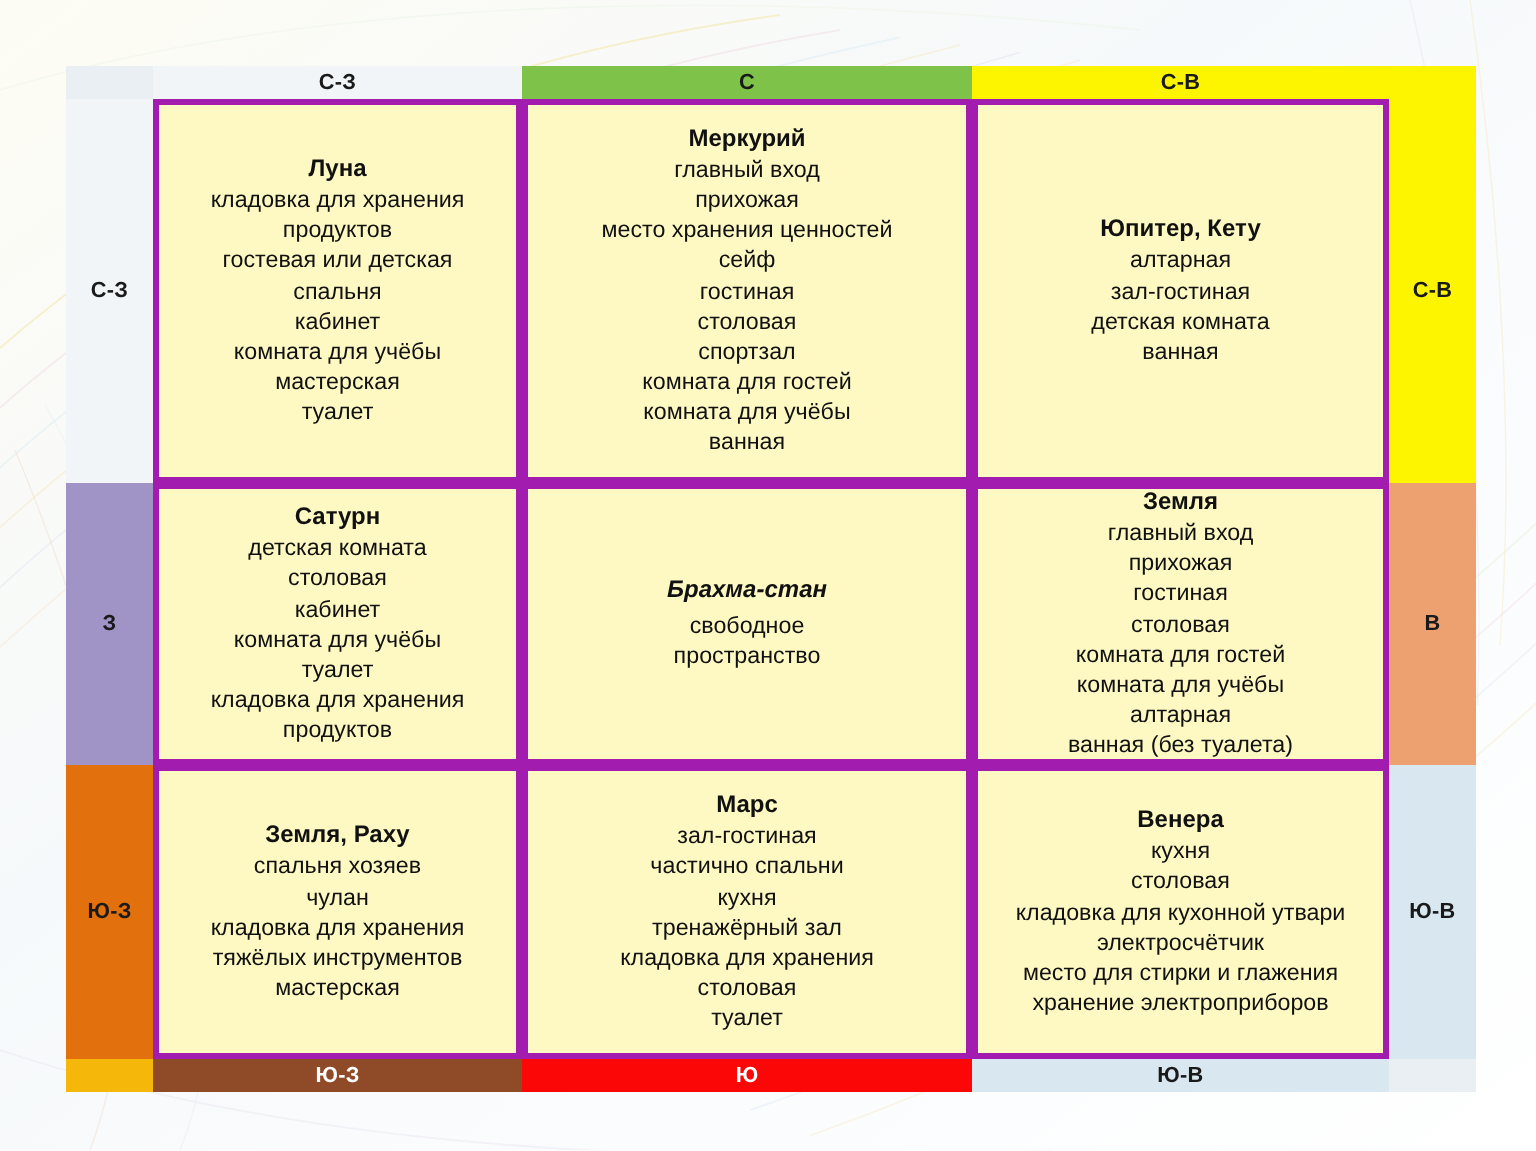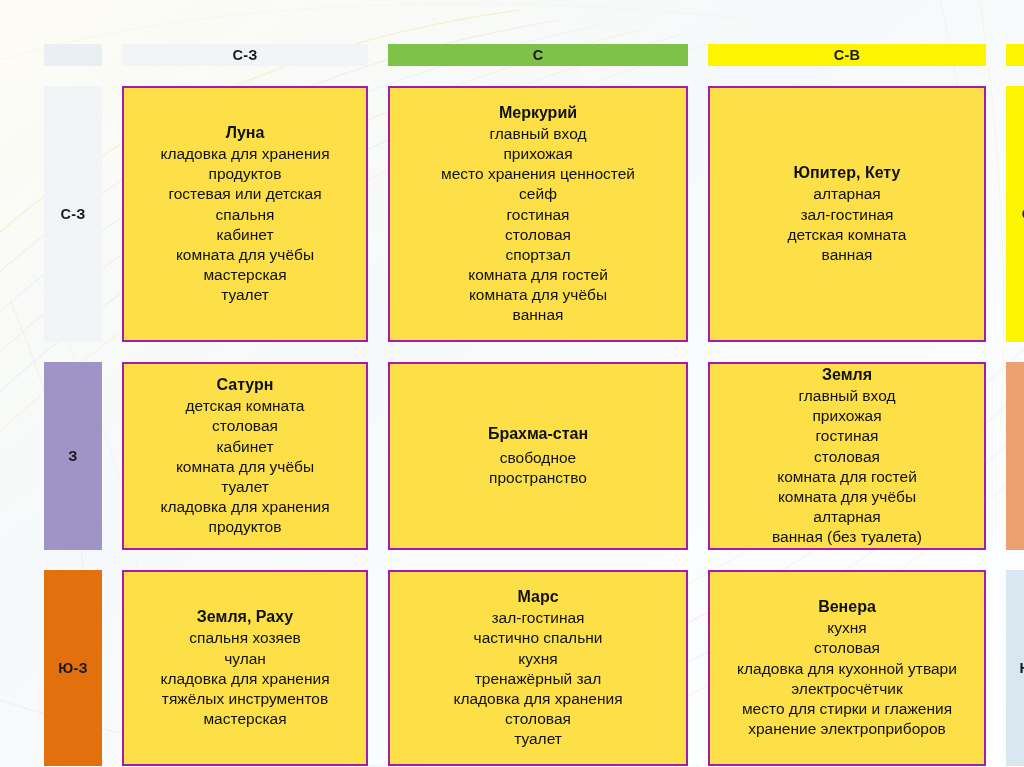--- a/index.html
+++ b/index.html
@@ -31,21 +31,20 @@
     top: 44px;
     width: 940px;
     height: 684px;
   }
   .vastu-grid {
     position: absolute;
     inset: 0;
     display: grid;
     grid-template-columns: 58px 246px 300px 278px 58px;
     grid-template-rows: 22px 256px 188px 196px 22px;
-    gap: 20px;
   }
   .cell {
     box-sizing: border-box;
     display: flex;
     flex-direction: column;
     align-items: center;
     justify-content: center;
     text-align: center;
     overflow: hidden;
   }
@@ -67,33 +66,34 @@
   .edge-right-uv { background: #d9e8f0; }
   .edge-bot-uz  { background: #8f4b28; color: #ffffff; }
   .edge-bot-u   { background: #fb0707; color: #ffffff; }
   .edge-bot-uv  { background: #d9e8f0; color: #1a1a1a; }
   .corner-tl { background: #e9eff2; }
   .corner-tr { background: #fdf500; }
   .corner-bl { background: #f4b70a; }
   .corner-br { background: #e9eff2; }
   
   .main-cell {
-    background: #fde047;
-    border: 2px solid #a21caf;
+    background: #fef9c3;
+    border: 4px solid #a21caf;
     padding: 6px 10px;
     justify-content: center;
   }
   .cell-title {
     font-size: 16px;
     font-weight: bold;
     color: #111111;
     margin-bottom: 1px;
     line-height: 1.28;
   }
   .cell-title.italic {
+    font-style: italic;
   }
   .cell-line {
     font-size: 15.5px;
     color: #111111;
     line-height: 1.30;
   }
   .brahma .cell-title {
     margin-bottom: 4px;
   }
 </style>

